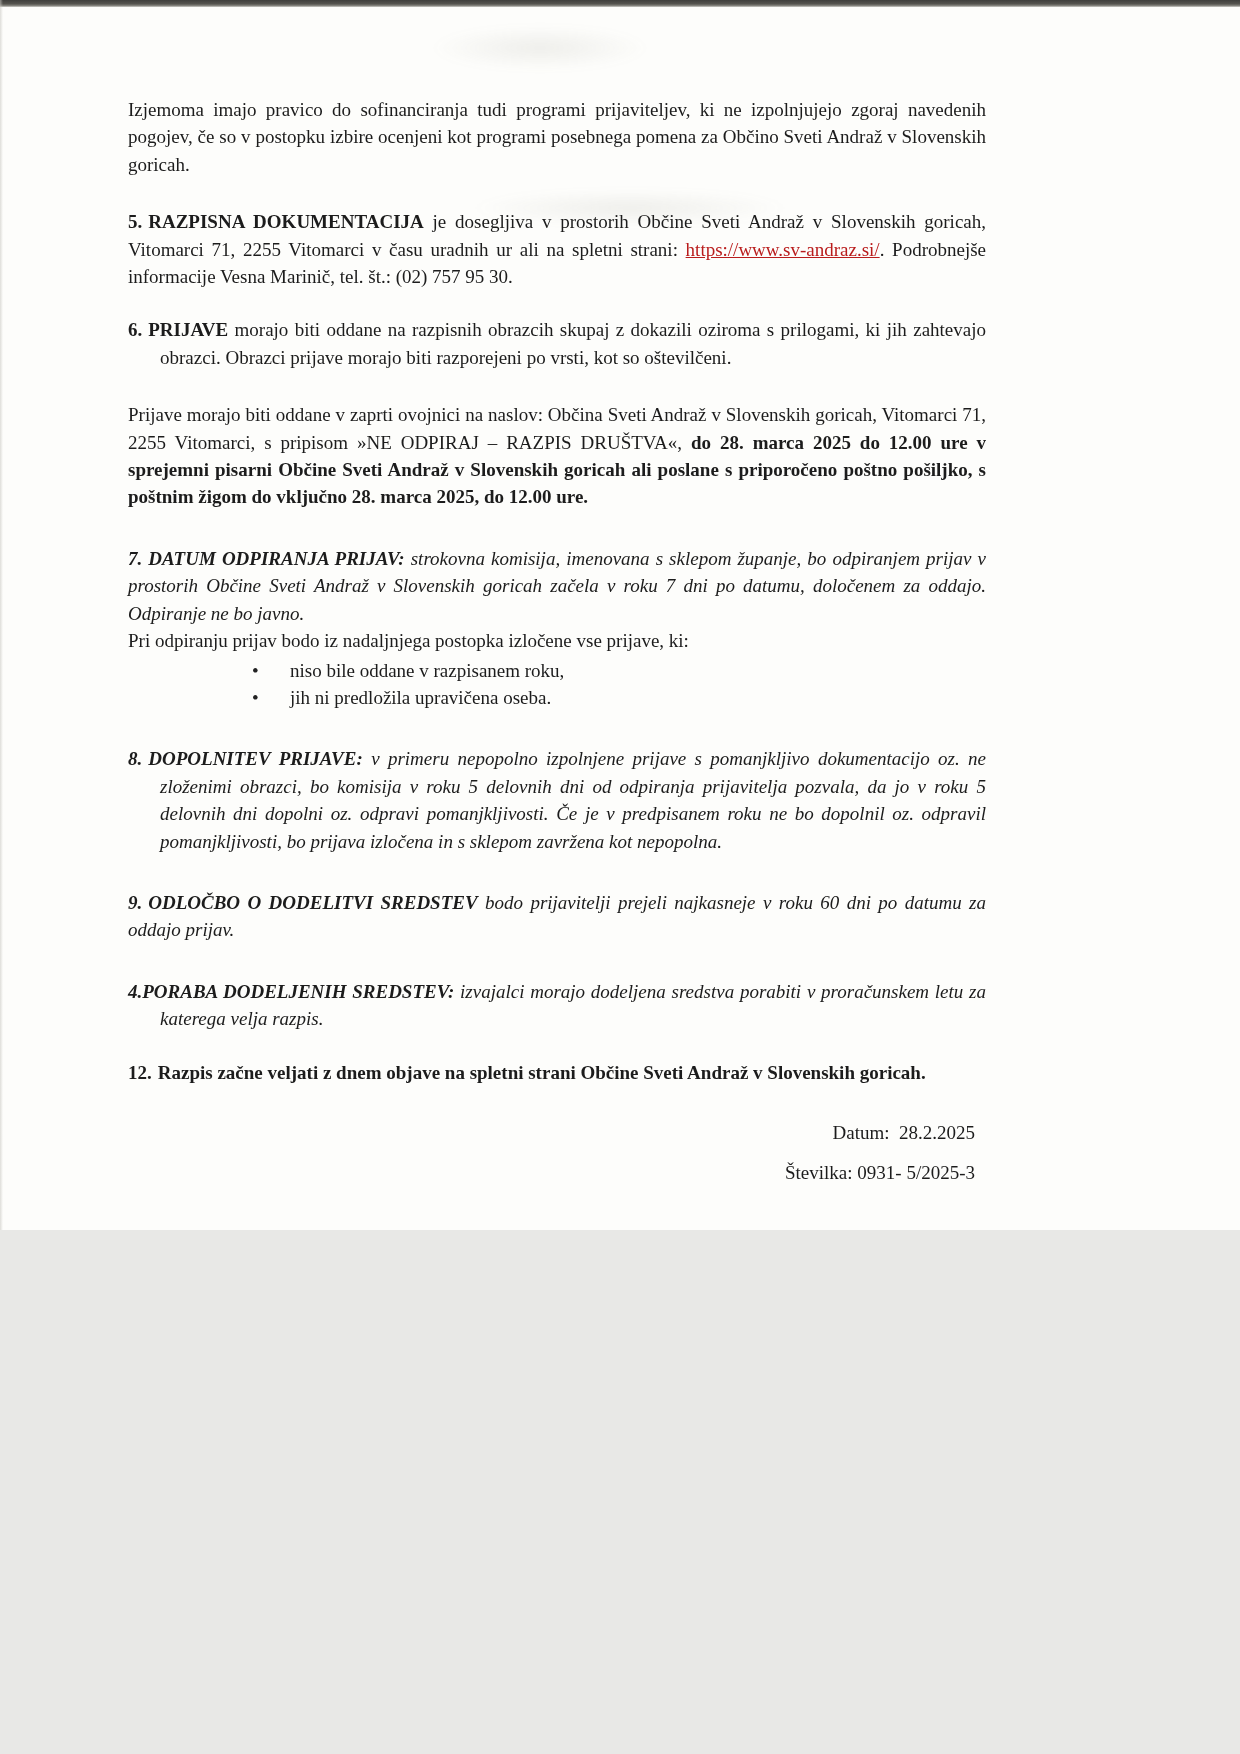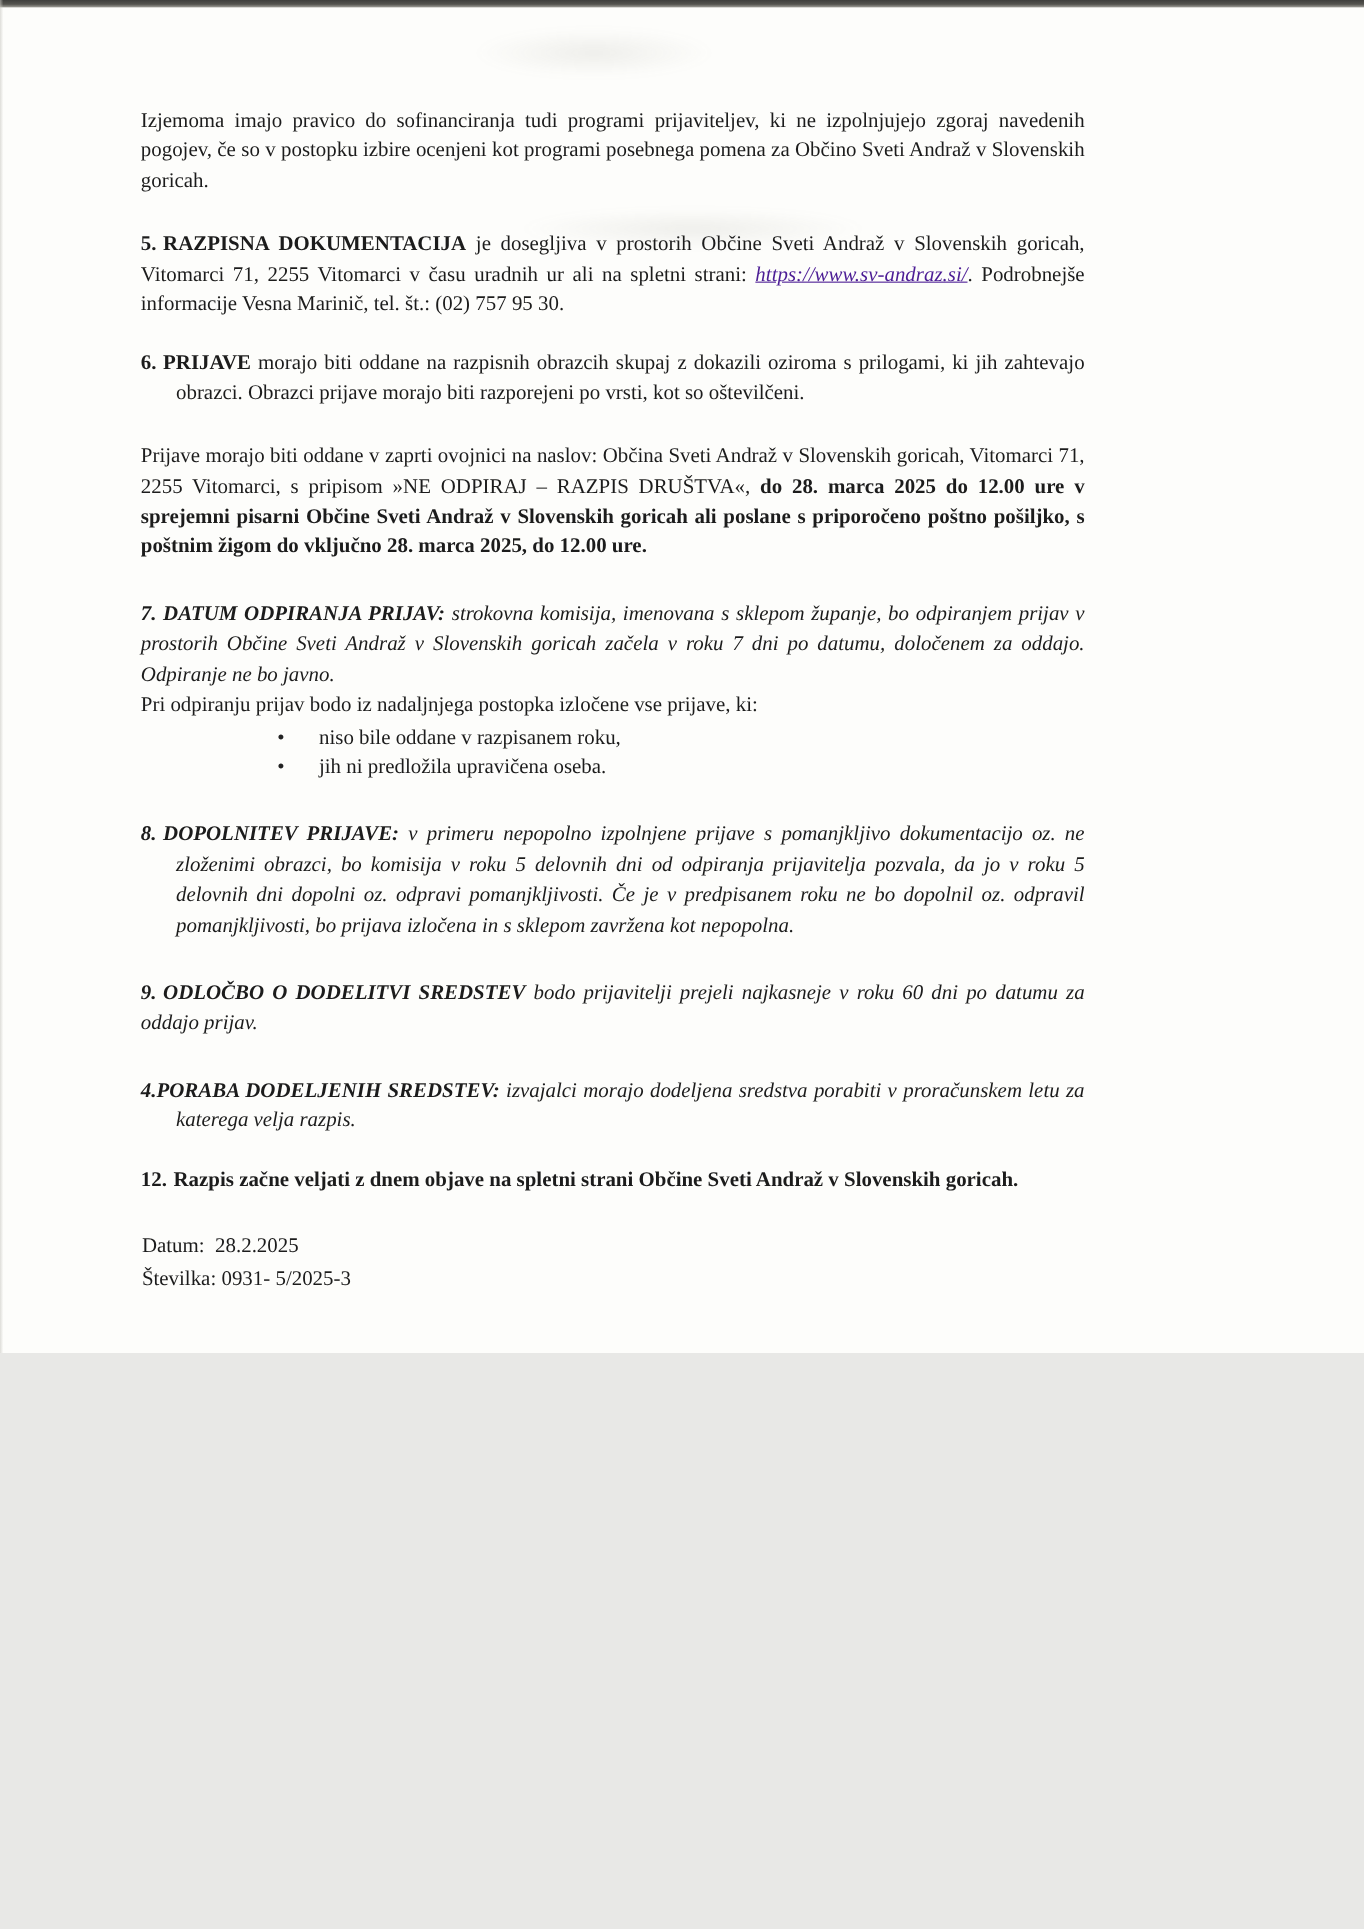--- a/index.html
+++ b/index.html
@@ -33,26 +33,26 @@
     font-size:19px;line-height:27.4px;
   }
   p{margin:0;text-align:justify;}
   .b{font-weight:700;}
   .hang{padding-left:32px;text-indent:-32px;}
   .mt30{margin-top:30px;}
   .mt26{margin-top:26px;}
   .mt34{margin-top:34px;font-style:italic;}
   .num{font-weight:700;}
   .num-sp{margin-right:6px;}
-  a.doc-link{color:#4c1d95;text-decoration:underline;cursor:pointer;font-style:italic;}
+  a.doc-link{color:#b91c1c;text-decoration:underline;cursor:pointer;}
   .bullets{margin:2px 0 0 120px;}
   .bullet-row{display:flex;align-items:baseline;text-align:left;}
   .bullet-row .dot{width:38px;text-align:left;padding-left:4px;color:#222;}
   .footer-block{margin-top:32px;}
-  .footer-line{text-align:left;margin:1px;line-height:29px;}
+  .footer-line{text-align:right;margin:11px;line-height:29px;}
   .sign-block{
     position:absolute;left:700px;top:1228px;width:290px;
     text-align:center;font-size:20px;line-height:29.5px;color:#1c1c1c;
   }
   .stamp-wrap{position:absolute;left:503px;top:1390px;width:224px;height:224px;opacity:.92;}
   .signature-wrap{position:absolute;left:788px;top:1298px;width:180px;height:280px;}
 </style>
 </head>
 <body>
 

